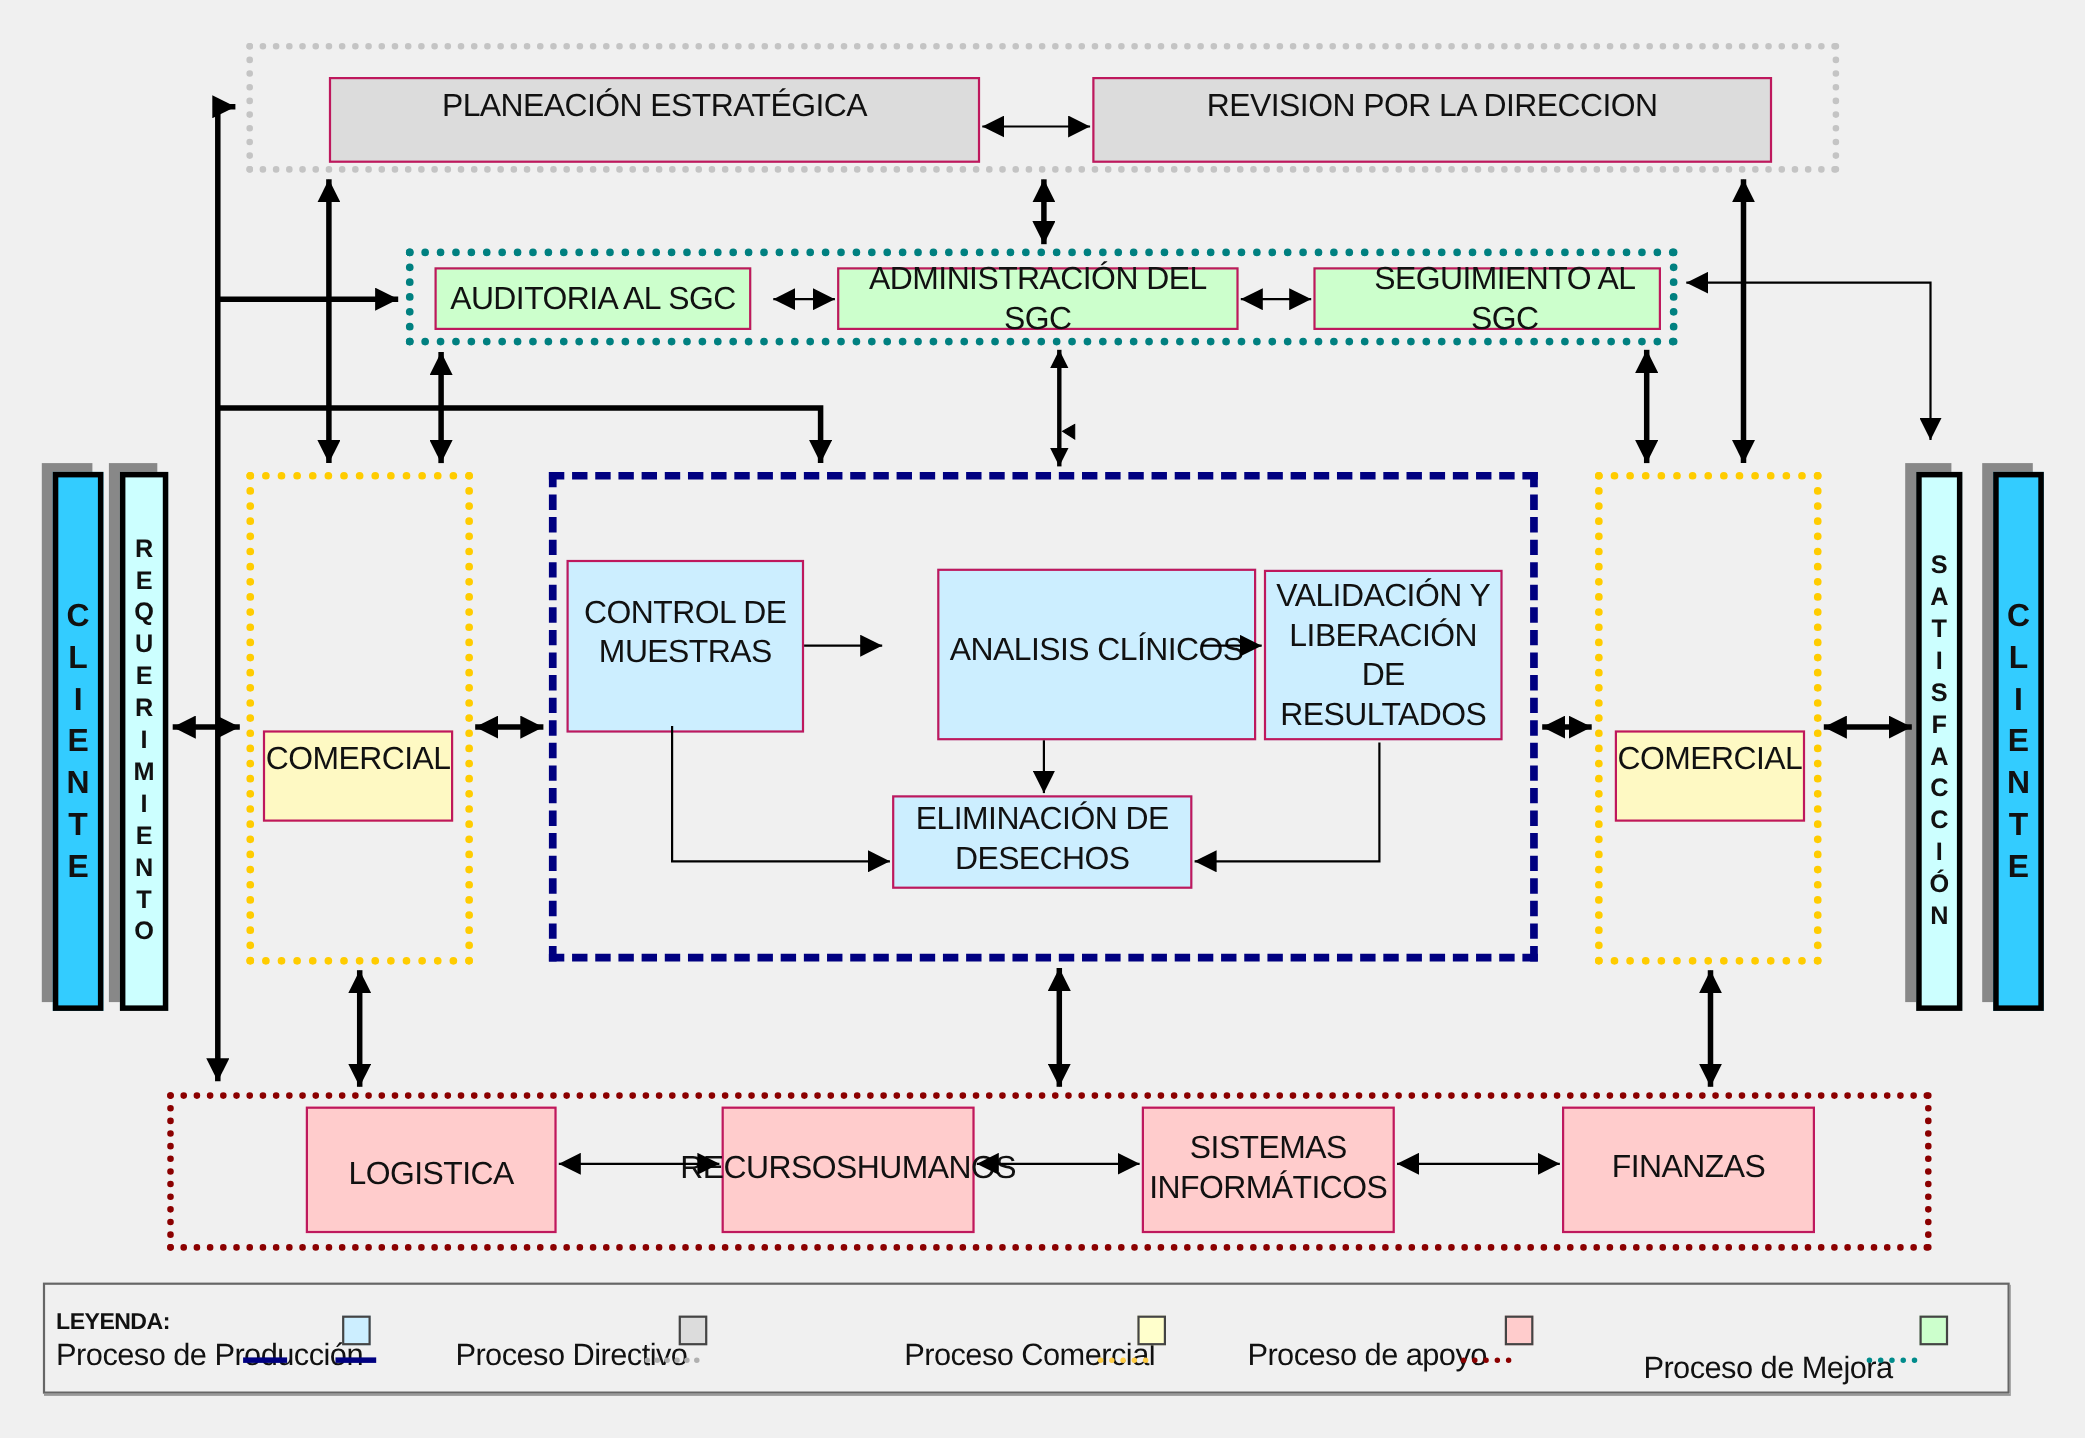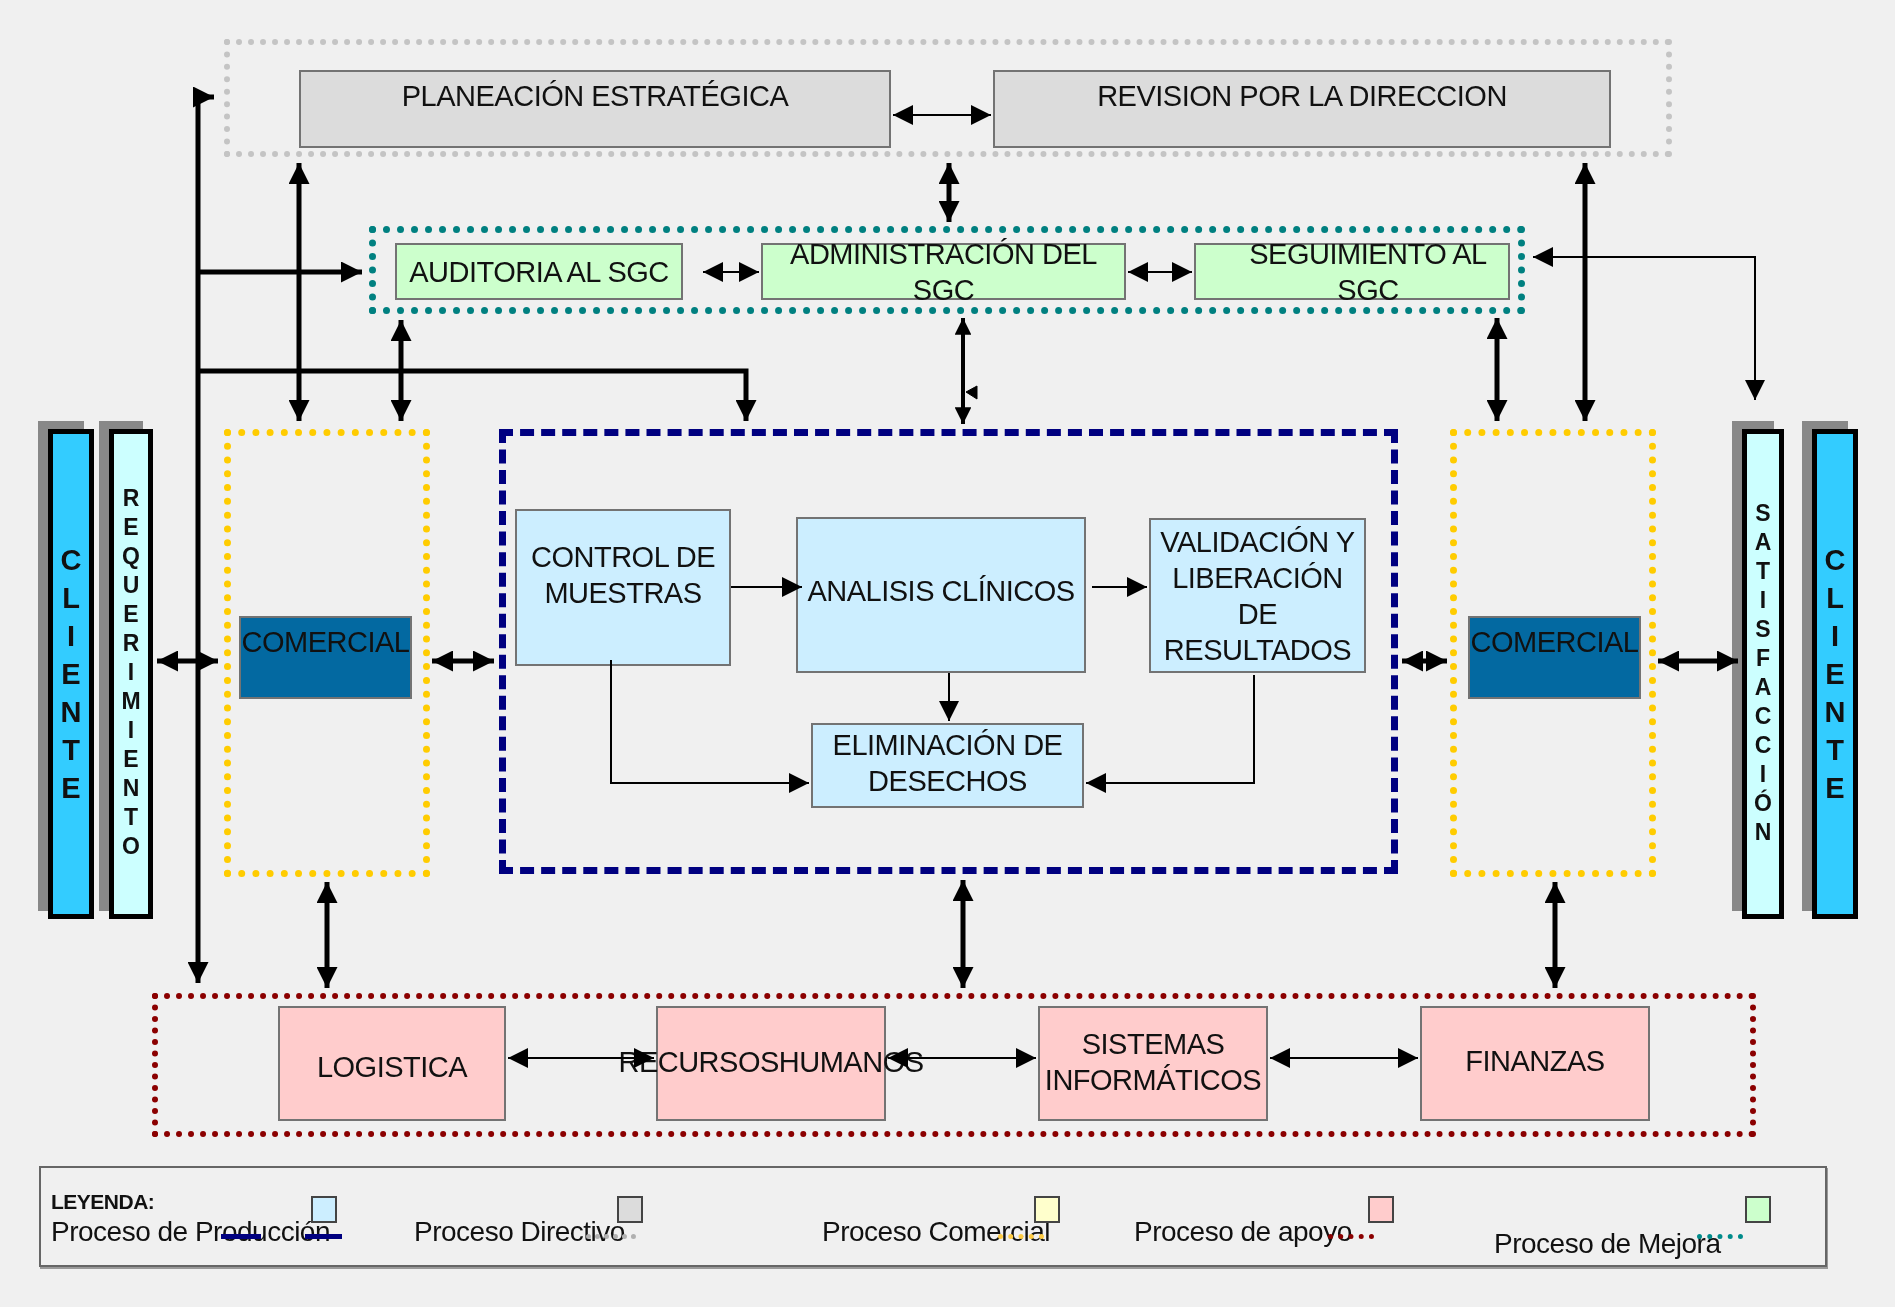--- a/index.html
+++ b/index.html
@@ -5,31 +5,31 @@
   html, body { margin: 0; padding: 0; }
   body {
     width: 1895px; height: 1307px;
     background: #f0f0f0;
     position: relative;
     overflow: hidden;
     font-family: "Liberation Sans", sans-serif;
   }
   .box {
     position: absolute; box-sizing: border-box;
-    border: 2px solid #737373;
+    border: 2px solid #be185d;
     display: flex; align-items: center; justify-content: center;
     text-align: center; color: #111;
     font-size: 29px; line-height: 36px;
     letter-spacing: -0.5px;
   }
   .box.top { align-items: flex-start; padding-top: 6px; }
   .directivo { background: #dcdcdc; }
   .mejora { background: #ccffcc; }
   .produccion { background: #cceeff; align-items: center; }
-  .comercial { background: #0369a1; }
+  .comercial { background: #fef9c3; margin-top: 48px; }
   .apoyo { background: #ffcccc; }
 
   .vbar {
     position: absolute; box-sizing: border-box;
     border: 5px solid #000;
     display: flex; flex-direction: column; align-items: center; justify-content: center;
     font-weight: bold; font-size: 23px; line-height: 29px; color: #111;
     box-shadow: -10px -8px 0 0 #888;
   }
   .vbar.dark { background: #33ccff; font-size: 29px; line-height: 38px; }
@@ -135,21 +135,21 @@
   <span>COMERCIAL</span>
 </div>
 <div class="box comercial top" style="left:1468px;top:616px;width:173px;height:83px;">
   <span>COMERCIAL</span>
 </div>
 
 <div class="box produccion" style="left:515px;top:509px;width:216px;height:157px;flex-direction:column;padding-bottom:26px;">
   <span>CONTROL DE</span>
   <span>MUESTRAS</span>
 </div>
-<div class="box produccion" style="left:796px;top:517px;width:290px;height:156px;padding-bottom:8px;">
+<div class="box produccion" style="left:852px;top:517px;width:290px;height:156px;padding-bottom:8px;">
   <span>ANALISIS CLÍNICOS</span>
 </div>
 <div class="box produccion" style="left:1149px;top:518px;width:217px;height:155px;flex-direction:column;">
   <span>VALIDACIÓN Y</span>
   <span>LIBERACIÓN</span>
   <span>DE</span>
   <span>RESULTADOS</span>
 </div>
 <div class="box produccion" style="left:811px;top:723px;width:273px;height:85px;flex-direction:column;padding-bottom:6px;">
   <span>ELIMINACIÓN DE</span>

